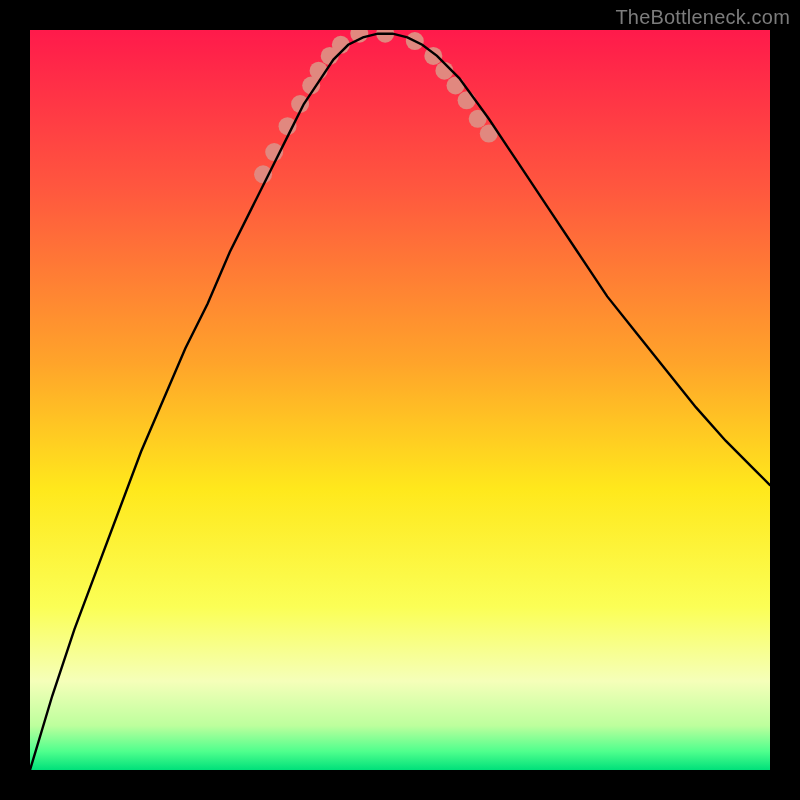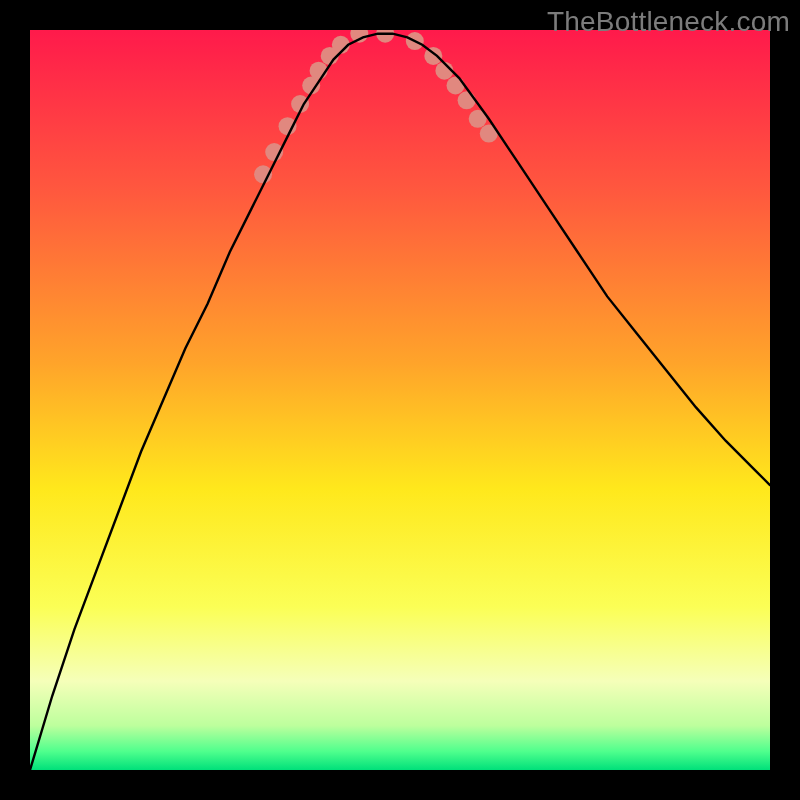--- a/index.html
+++ b/index.html
@@ -36,21 +36,21 @@
     left: 0;
     top: 0;
     width: 100%;
     height: 100%;
   }
   .watermark {
     position: absolute;
     top: 6px;
     right: 10px;
     color: #7c7c7c;
-    font-size: 28px;
+    font-size: 20px;
     font-weight: 500;
     letter-spacing: 0.2px;
   }
 </style>
 </head>
 <body>
 
 <div class="canvas">
 
   <div class="plot-area">

